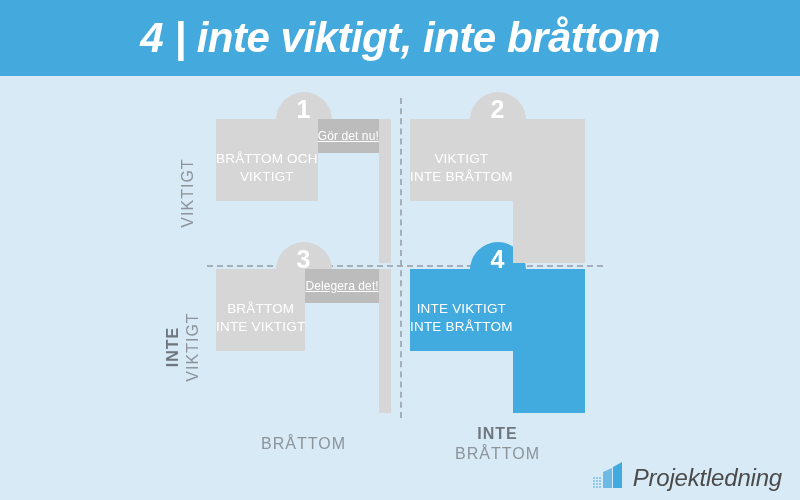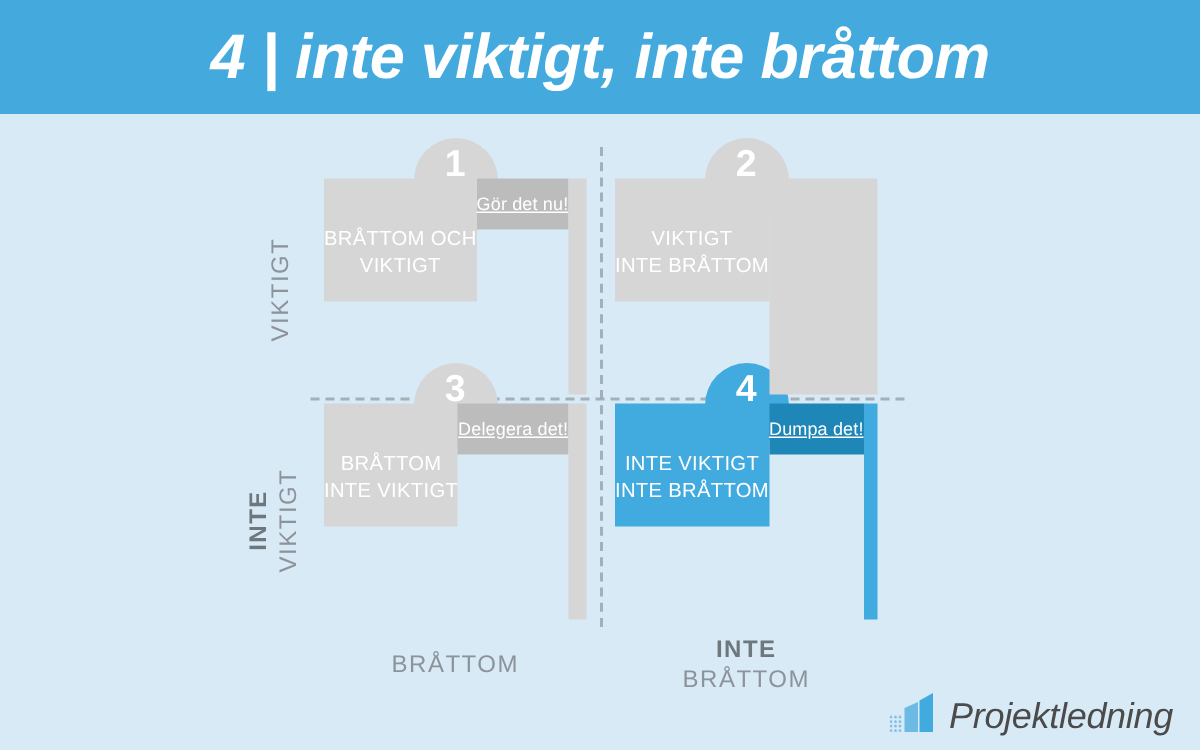--- a/index.html
+++ b/index.html
@@ -281,23 +281,20 @@
   <div class="card blue c4">
     <div class="tab">
       <span class="tab-num">4</span>
     </div>
     <div class="body">
       <div class="title">
         <span>
           <span>INTE VIKTIGT</span><br>
           <span>INTE BRÅTTOM</span>
         </span>
-      </div>
-      <div class="banner">
-        <span>Dumpa det!</span>
       </div>
       <div class="foot"></div>
     </div>
   </div>
 
   <div class="vlabel vlab-viktigt">VIKTIGT</div>
   <div class="vlabel bold vlab-inte">INTE</div>
   <div class="vlabel vlab-inteviktigt">VIKTIGT</div>
 
   <div class="hlabel hlab-brattom">

